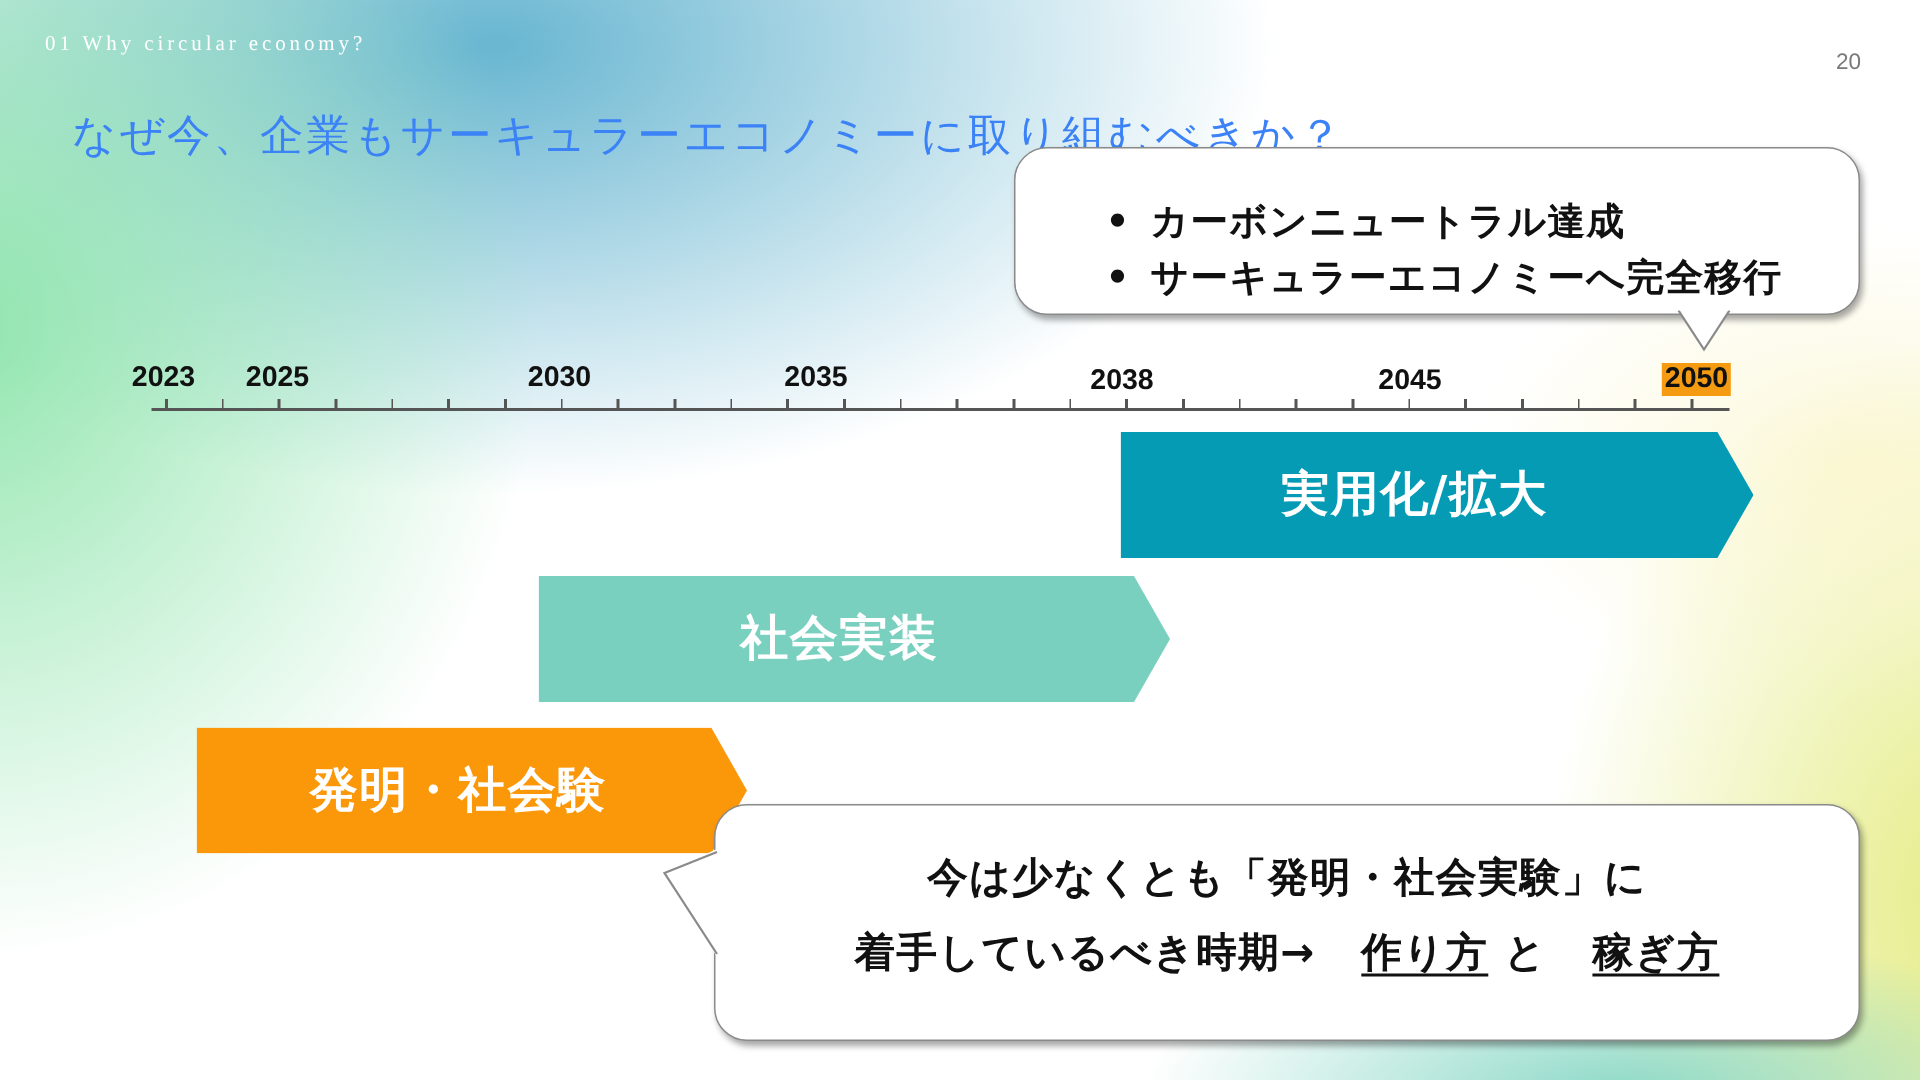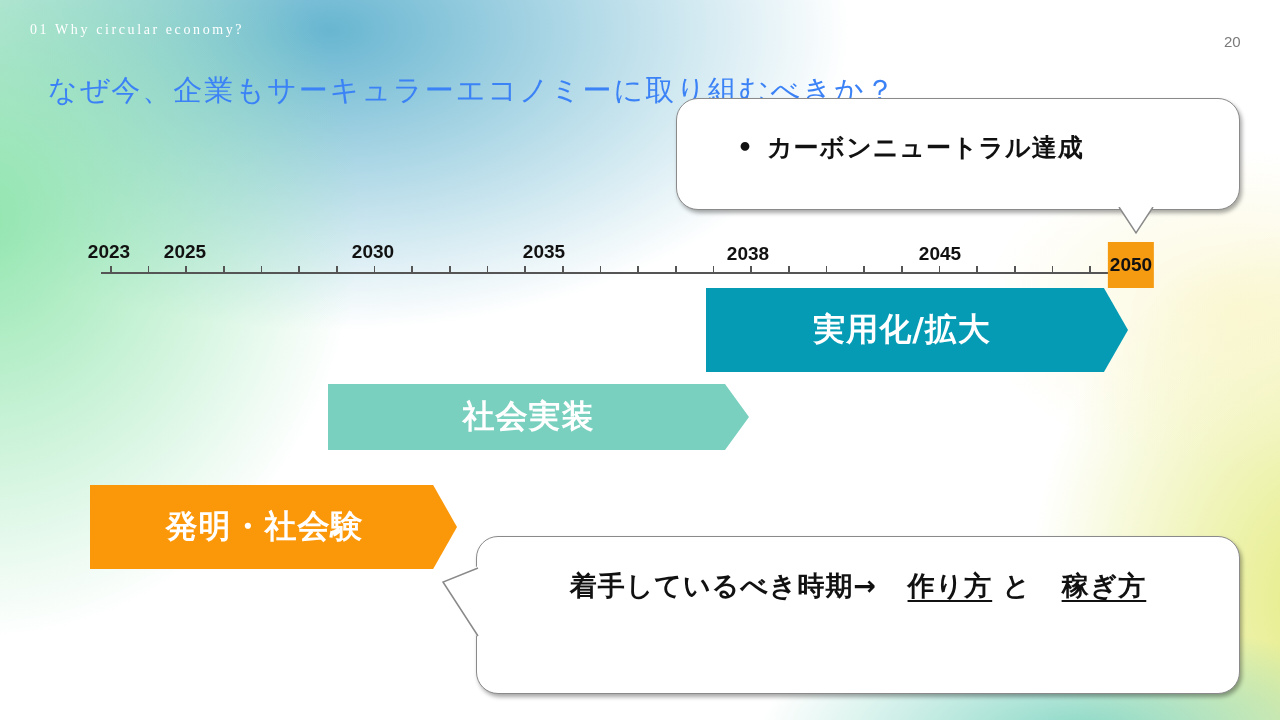--- a/index.html
+++ b/index.html
@@ -53,30 +53,31 @@
   .callout-bottom .u { text-decoration: underline; text-underline-offset: 5px; margin-left: 20px; }
   .tail-bottom { position: absolute; left: 440px; top: 566px; z-index: 4; width: 40px; height: 72px; }
 
   .timeline { position: absolute; left: 0; top: 0; width: 1280px; height: 290px; z-index: 2; }
   .axis-line { position: absolute; left: 101px; top: 272px; width: 1052px; height: 1.5px; background: #555; }
   .tick { position: absolute; top: 266px; width: 1.5px; height: 7px; background: #555; }
   .year-label {
     position: absolute; top: 241px; font-family: "Liberation Sans", sans-serif;
     font-weight: bold; font-size: 19px; color: #111; transform: translateX(-50%);
   }
-  .year-label.highlight { background: #f59b12; padding: 12px 2px; }
+  .year-label.highlight { background: #f59b12; padding: 0 2px; }
 
   .phase {
     position: absolute; z-index: 2; color: #fff; font-weight: bold;
     font-size: 32px; display: flex; align-items: center; justify-content: center;
     letter-spacing: 1px;
+    margin-left: 41px;
   }
   .phase-1 { left: 706px; top: 288px; width: 422px; height: 84px; background: #059bb5;
     clip-path: polygon(0 0, 94.3% 0, 100% 50%, 94.3% 100%, 0 100%); }
-  .phase-2 { left: 328px; top: 384px; width: 421px; height: 66px; background: #79d0bf;
+  .phase-2 { left: 318px; top: 384px; width: 421px; height: 84px; background: #79d0bf;
     clip-path: polygon(0 0, 94.3% 0, 100% 50%, 94.3% 100%, 0 100%); }
   .phase-3 { left: 90px; top: 485px; width: 367px; height: 84px; background: #fb980a;
     clip-path: polygon(0 0, 93.5% 0, 100% 50%, 93.5% 100%, 0 100%); }
   .phase-1 span { margin-left: -30px; }
   .phase-2 span { margin-left: -20px; }
   .phase-3 span { margin-left: -18px; }
 </style>
 </head>
 <body>
 
@@ -88,20 +89,21 @@
     <div class="l5"></div>
 </div>
 
 <div class="section-label">01 Why circular economy?</div>
 <div class="page-number">20</div>
 <h1 class="page-title">なぜ今、企業もサーキュラーエコノミーに取り組むべきか？</h1>
 
 <div class="callout callout-top">
   <ul>
     <li><span class="bullet">•</span><span>カーボンニュートラル達成</span></li>
+    <li><span class="bullet">•</span><span>サーキュラーエコノミーへ完全移行</span></li>
   </ul>
 </div>
 <svg class="tail-top" viewBox="0 0 36 28">
   <polygon points="1,0 35,0 18,26" fill="#ffffff"></polygon>
   <polyline points="1,0 18,26 35,0" fill="none" stroke="#8a8a8a" stroke-width="1.5"></polyline>
 </svg>
 
 <div class="timeline">
   <div class="axis-line"></div>
   <div id="ticks">
@@ -148,19 +150,20 @@
   </div>
 <div class="phase phase-2">
     <span>社会実装</span>
   </div>
 <div class="phase phase-3">
     <span>発明・社会験</span>
   </div>
 
 <div class="callout callout-bottom">
   <div class="msg">
+    <div>今は少なくとも「発明・社会実験」に</div>
     <div><span>着手しているべき時期→ </span><span class="u">作り方</span><span> と </span><span class="u">稼ぎ方</span></div>
   </div>
 </div>
 <svg class="tail-bottom" viewBox="0 0 40 72">
   <polygon points="38,0 3,16 38,72" fill="#ffffff"></polygon>
   <polyline points="38,2 3,16 38,70" fill="none" stroke="#8a8a8a" stroke-width="1.5"></polyline>
 </svg>
 
 </body></html>

